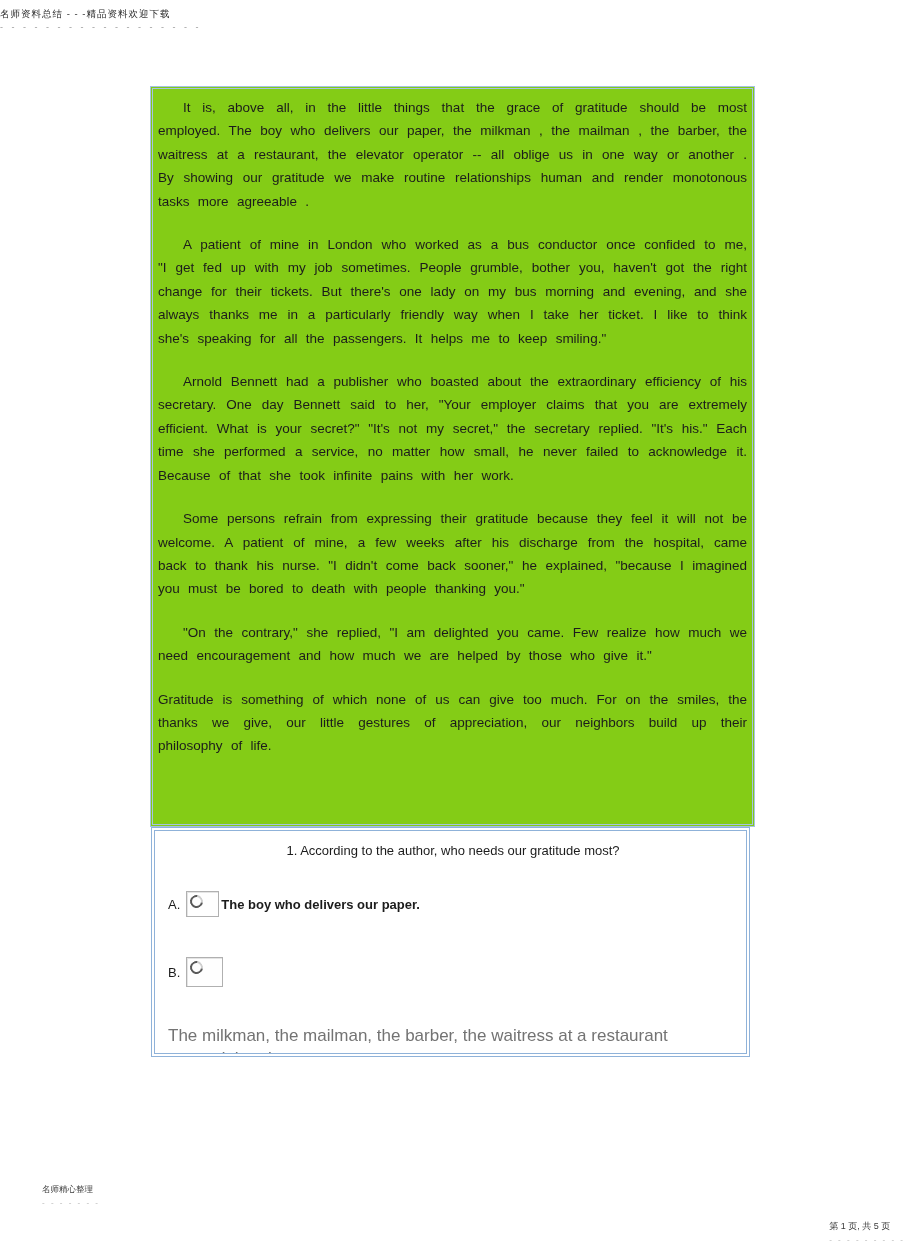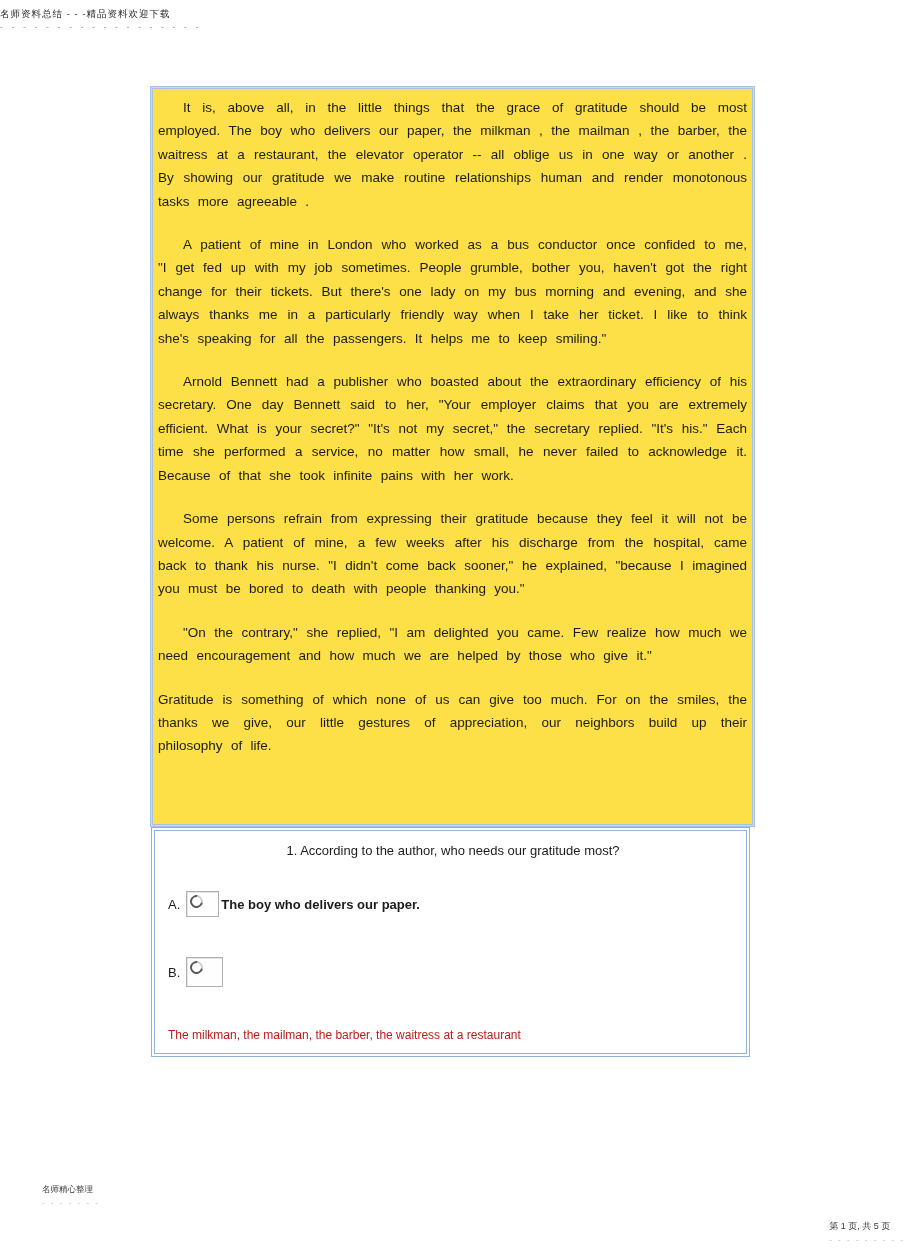--- a/index.html
+++ b/index.html
@@ -31,21 +31,21 @@
     letter-spacing: 3px;
     margin-top: 1px;
   }
 
   
   .passage-box {
     position: absolute;
     left: 150px; top: 86px;
     width: 605px; height: 741px;
     border: 3px double #a6c2e2;
-    background: #fde047;
+    background: #84cc16;
     padding: 7px 5px 4px 5px;
     overflow: hidden;
   }
   .passage-box p {
     font-size: 13.5px;
     line-height: 23.4px;
     text-align: justify;
     word-spacing: 4.6px;
     text-indent: 25px;
     margin-bottom: 20px;
@@ -110,22 +110,22 @@
     width: 13px; height: 13px;
     border: 2px solid #5a5a5a;
     border-right-color: #cfcfcf;
     border-radius: 50%;
     transform: rotate(-35deg);
   }
   .opt-text { margin-left: 2px; font-weight: bold; }
 
   .answer-block {
     margin-top: 37px;
-    font-size: 12px;
-    color: #b91c1c;
+    font-size: 17px;
+    color: #737373;
     line-height: 23px;
   }
   .answer-line2 { padding-left: 29px; }
 
   
   .doc-footer-left {
     position: absolute;
     left: 42px; top: 1184px;
     font-size: 8.5px;
     color: #3a3a3a;

